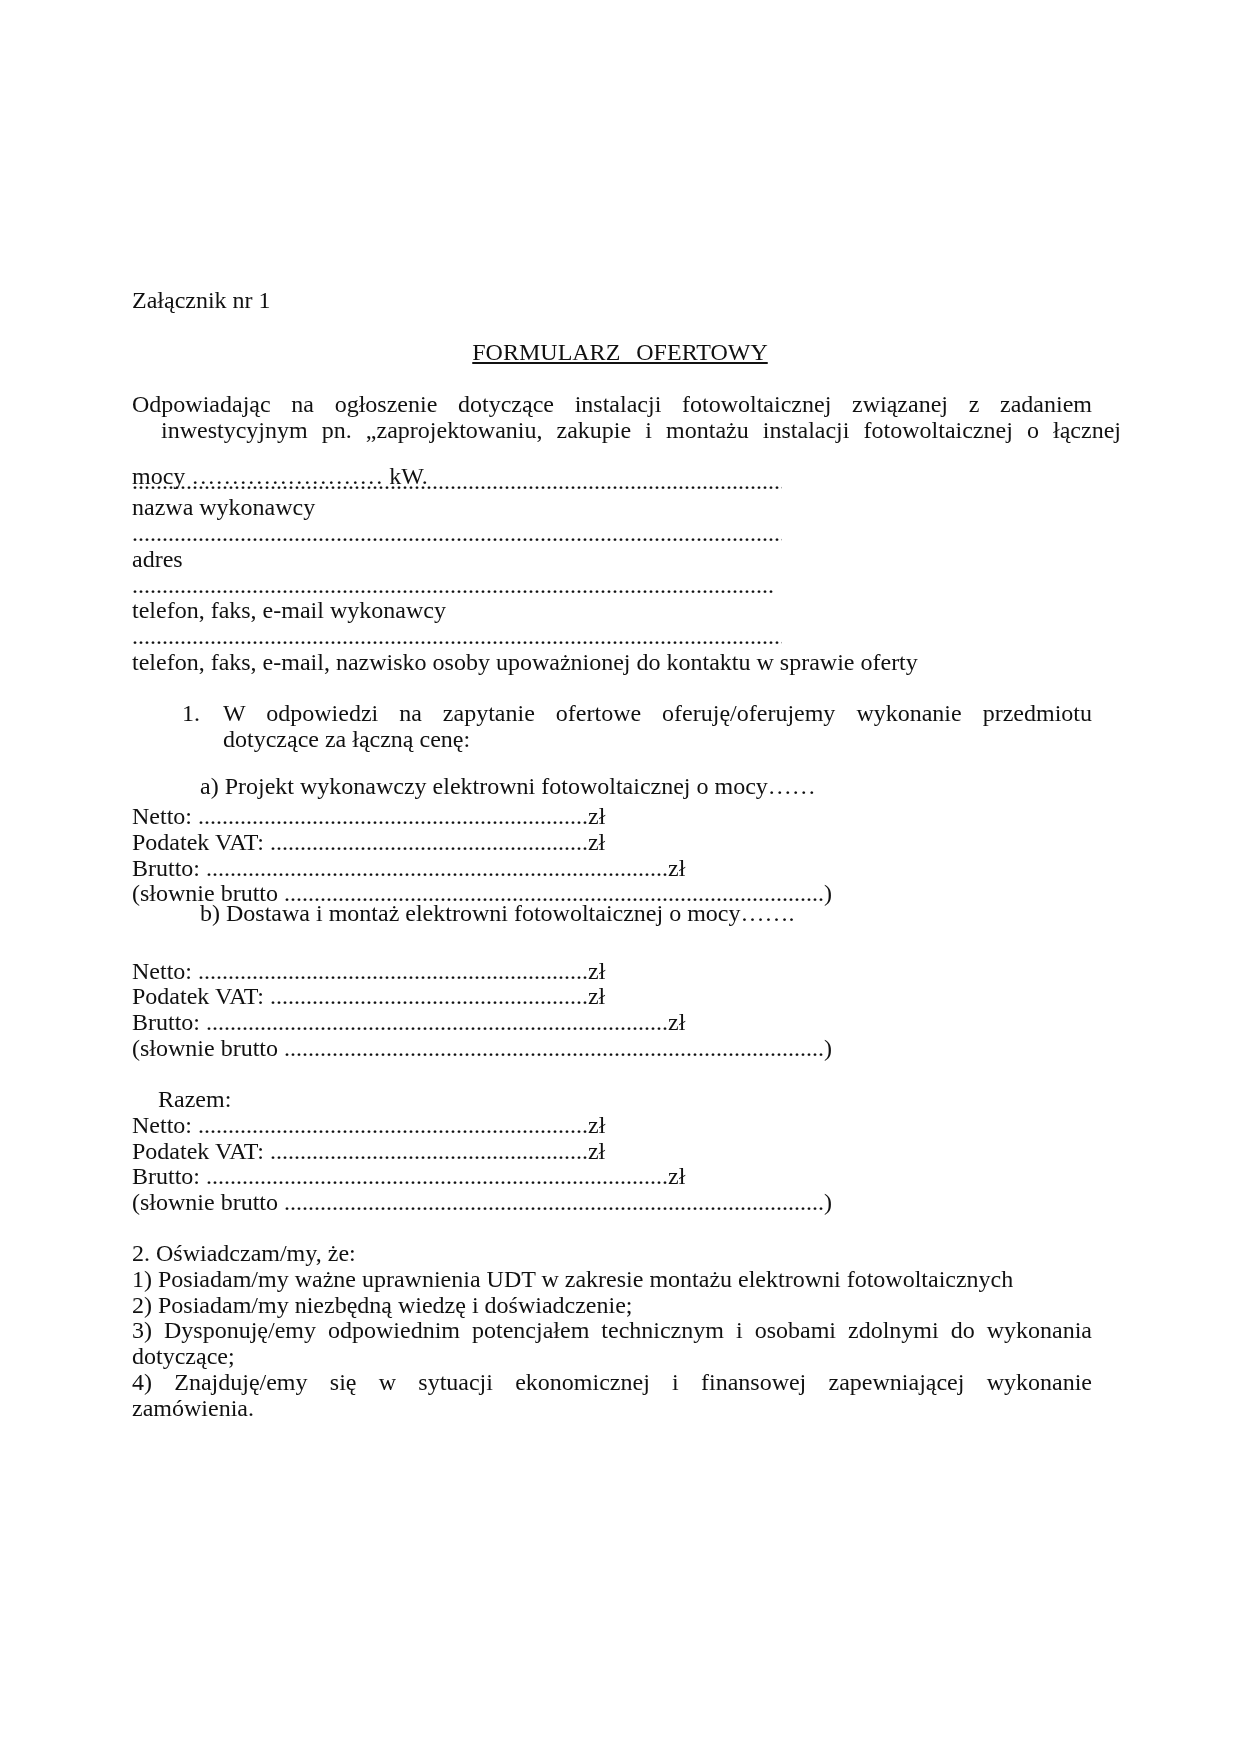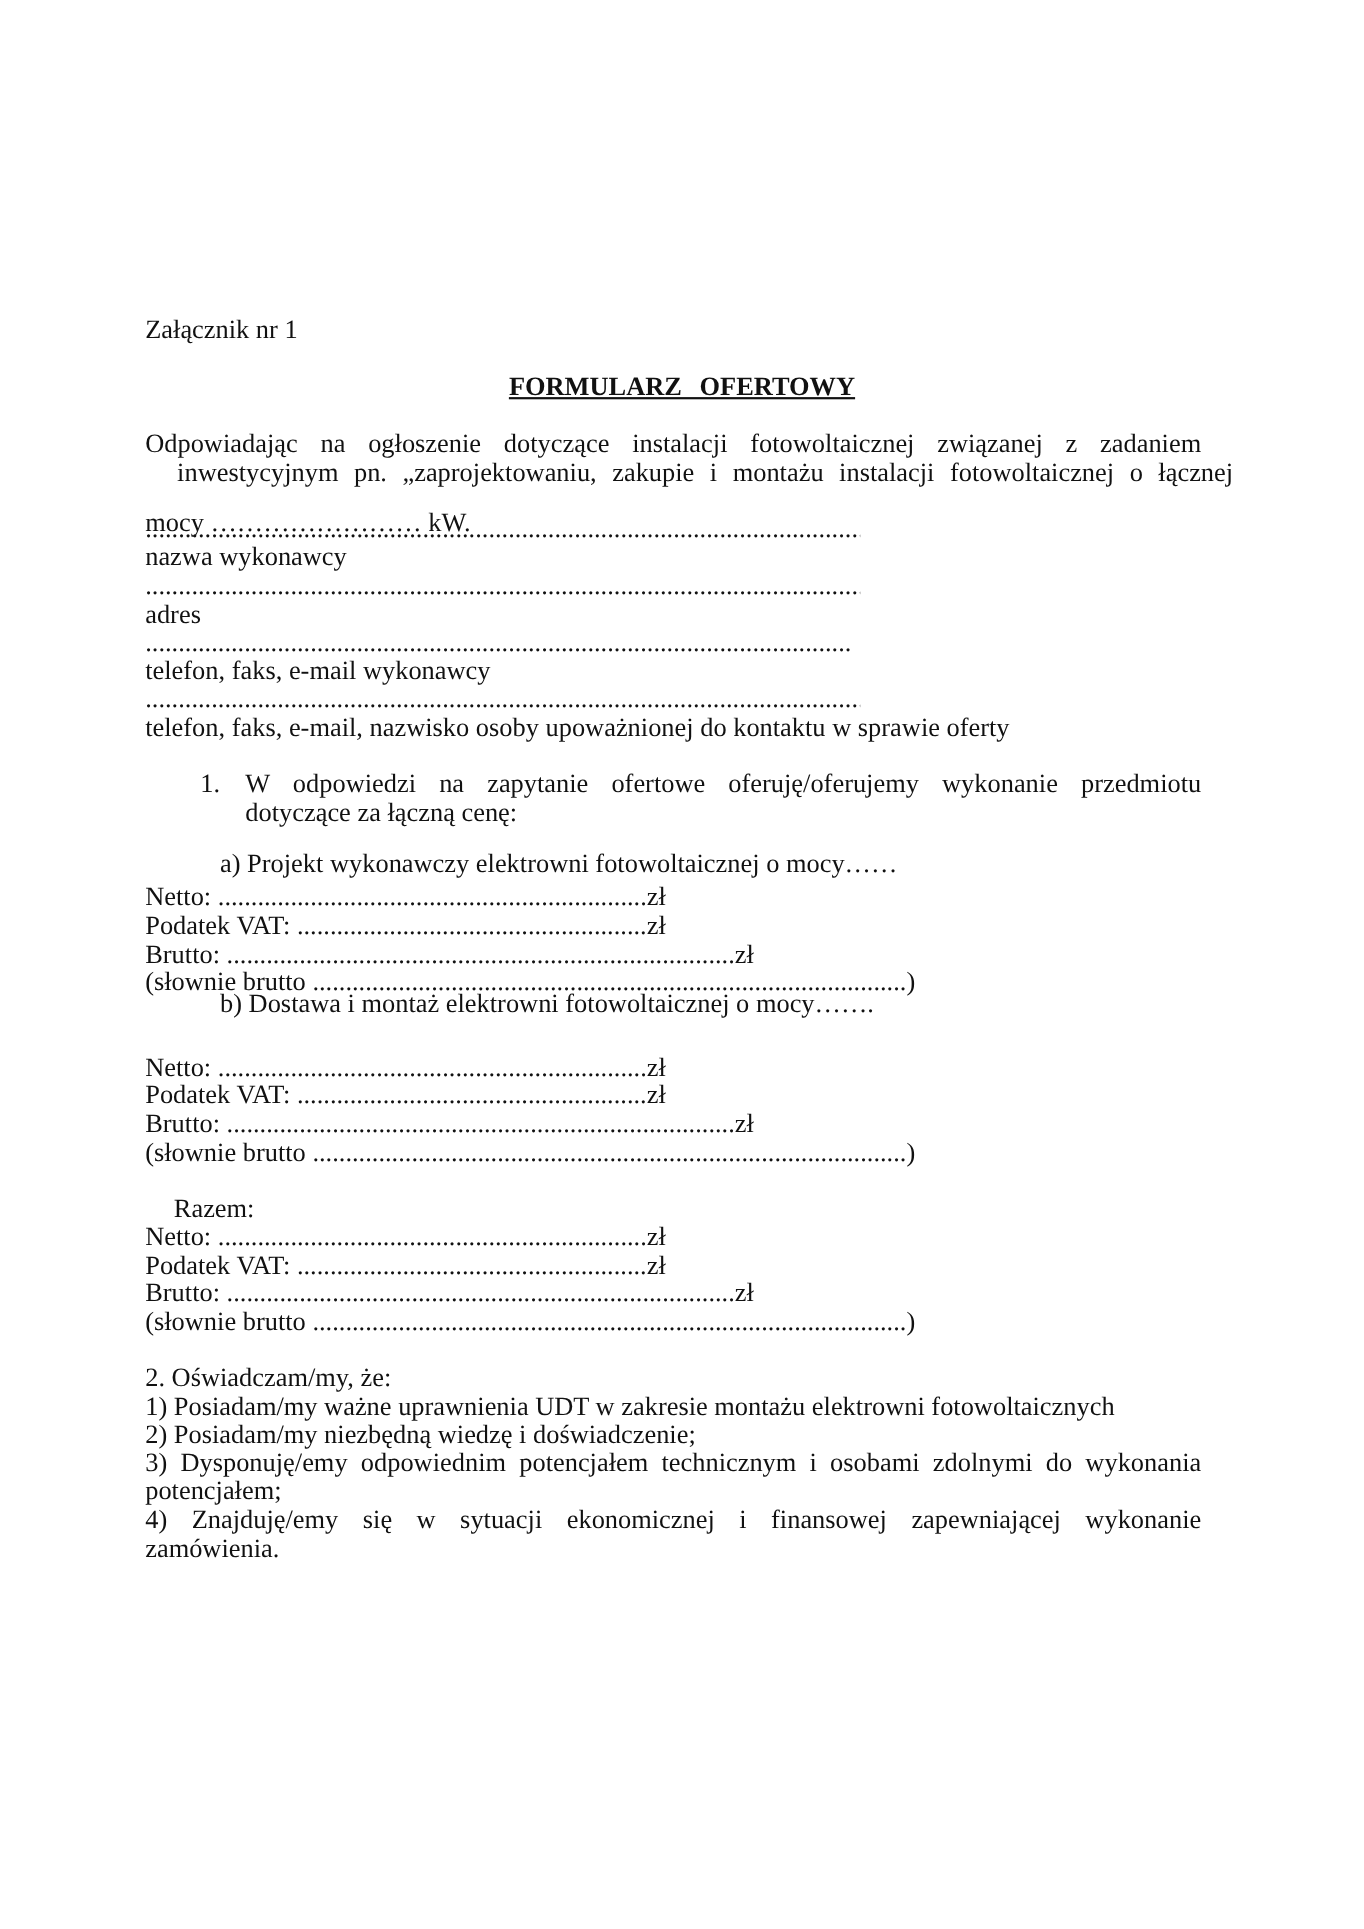--- a/index.html
+++ b/index.html
@@ -7,21 +7,21 @@
     .page {
       position: absolute; left: 0; top: 0; width: 1240px; height: 1754px;
       font-family: "Liberation Serif", "DejaVu Serif", serif;
       font-size: 24px; color: #111111; line-height: 26px;
     }
     .abs { position: absolute; left: 132px; white-space: nowrap; }
     .justify { position: absolute; left: 132px; width: 960px; text-align: justify; text-align-last: left; }
     .justify-full { text-align-last: justify; }
     .title {
       position: absolute; left: 0; width: 1240px; text-align: center;
-      font-weight: bold; text-decoration: underline; word-spacing: 10px;
+      font-weight: normal; text-decoration: underline; word-spacing: 10px;
     }
     .list-num { position: absolute; left: 182px; }
     .list-text { position: absolute; left: 223px; width: 869px; text-align: justify; }
   </style>
 </head>
 <body>
 
 <div class="page">
 
   <div class="abs" style="top:287px;">Załącznik nr 1</div>
@@ -63,17 +63,17 @@
   <div class="abs" style="top:1086px;margin-left:26px;">Razem:</div>
   <div class="abs" style="top:1112px;">Netto: .................................................................zł</div>
   <div class="abs" style="top:1138px;">Podatek VAT: .....................................................zł</div>
   <div class="abs" style="top:1163px;">Brutto: .............................................................................zł</div>
   <div class="abs" style="top:1189px;">(słownie brutto ..........................................................................................)</div>
 
   <div class="abs" style="top:1240px;">2. Oświadczam/my, że:</div>
   <div class="abs" style="top:1266px;">1) Posiadam/my ważne uprawnienia UDT w zakresie montażu elektrowni fotowoltaicznych</div>
   <div class="abs" style="top:1292px;">2) Posiadam/my niezbędną wiedzę i doświadczenie;</div>
   <div class="justify justify-full" style="top:1317px;">3) Dysponuję/emy odpowiednim potencjałem technicznym i osobami zdolnymi do wykonania</div>
-  <div class="abs" style="top:1343px;">potencjałem;</div>
+  <div class="abs" style="top:1343px;">dotyczące;</div>
   <div class="justify justify-full" style="top:1369px;">4) Znajduję/emy się w sytuacji ekonomicznej i finansowej zapewniającej wykonanie</div>
   <div class="abs" style="top:1395px;">zamówienia.</div>
 
 </div>
 
 </body></html>

